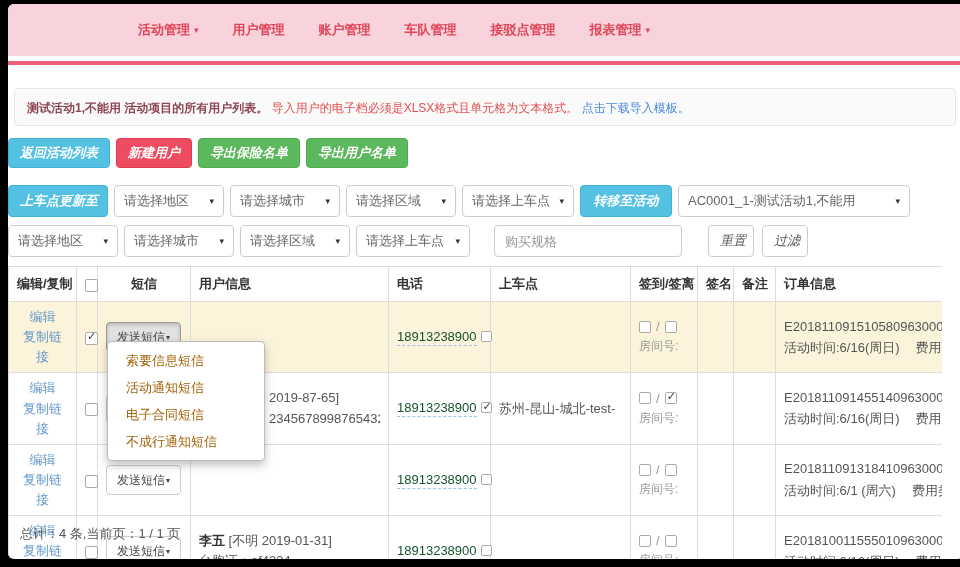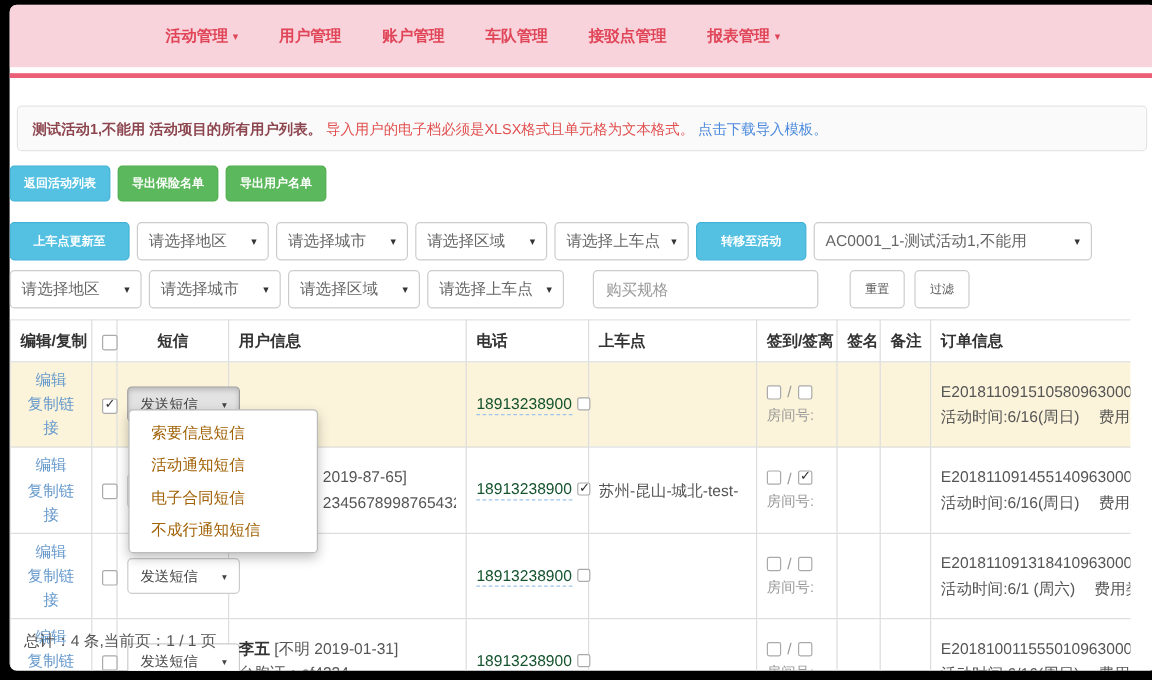--- a/index.html
+++ b/index.html
@@ -13,21 +13,21 @@
   .nav-divider { position:absolute; top:57px; left:0; right:0; height:4px; background:#eb5f76; }
 
   
   .alert { position:absolute; top:84px; left:6px; right:8px; height:38px; background:#fafafa; border:1px solid #e5e5e5; border-radius:4px; padding:11px 12px; font-size:12px; white-space:nowrap; overflow:hidden; }
   .alert .a-bold { color:#8d464f; font-weight:bold; }
   .alert .a-warn { color:#e25050; }
   .alert .a-link { color:#4a89dc; cursor:pointer; }
 
   
   .toolbar { position:absolute; top:134px; left:0; display:flex; gap:6px; }
-  .btn { height:30px; border:none; border-radius:4px; color:#fff; font-size:10px; font-weight:bold; padding:0 11px; cursor:pointer; font-family:inherit; white-space:nowrap; }
+  .btn { height:30px; border:none; border-radius:4px; color:#fff; font-size:13px; font-weight:bold; padding:0 11px; cursor:pointer; font-family:inherit; white-space:nowrap;font-style:italic; }
   .btn-info { background:#54c1e2; border:1px solid #40b2d6; }
   .btn-danger { background:#ee4d61; border:1px solid #e43a50; }
   .btn-success { background:#5cb85c; border:1px solid #4cae4c; }
 
   
   .filter-row { position:absolute; left:0; display:flex; align-items:center; gap:6px; }
   .f1 { top:181px; }
   .f2 { top:221px; }
   .btn-f { height:32px; }
   .sel { height:32px; background:#fff; border:1px solid #ccc; border-radius:4px; display:inline-flex; align-items:center; justify-content:space-between; padding:0 9px; font-size:13px; color:#666; cursor:pointer; white-space:nowrap; overflow:hidden; }
@@ -42,21 +42,21 @@
   th, td { border:1px solid #ddd; font-size:13px; vertical-align:middle; }
   th { font-weight:bold; color:#333; text-align:left; padding:8px 8px; white-space:nowrap; background:#fff; }
   td { color:#555; padding:5px 8px; }
   tr.selected td { background:#fcf4da; }
   .c-edit { text-align:center; }
   .c-edit a { display:block; color:#6699cc; font-size:13px; line-height:1.55; cursor:pointer; text-decoration:none; }
   .c-check, .th-check { text-align:center; }
   .cb { width:13px; height:13px; border:1px solid #aaa; border-radius:2px; background:#fff; display:inline-block; position:relative; vertical-align:middle; cursor:pointer; }
   .cb.sm { width:12px; height:12px; }
   .cb.checked::after { content:"✓"; position:absolute; top:-3px; left:1px; font-size:11px; font-weight:bold; color:#333; }
-  .sms-btn { display:inline-flex; align-items:center; gap:20px; height:30px; padding:0 10px; border-radius:4px; background:#fff; border:1px solid #ccc; color:#444; font-size:12px; cursor:pointer; font-family:inherit; white-space:nowrap; }
+  .sms-btn { display:inline-flex; align-items:center; gap:1px; height:30px; padding:0 10px; border-radius:4px; background:#fff; border:1px solid #ccc; color:#444; font-size:12px; cursor:pointer; font-family:inherit; white-space:nowrap; }
   .sms-btn.active { background:#e2e2e2; border:1px solid #9a9a9a; box-shadow:inset 0 2px 4px rgba(0,0,0,.18); }
   .sms-btn .caret { font-size:8px; }
   .uline { line-height:1.55; white-space:nowrap; overflow:hidden; }
   .uline b { color:#333; }
   .uline.indent { margin-left:70px; }
   .phone-wrap { display:inline-flex; align-items:flex-start; gap:4px; }
   .phone { color:#14532d; border-bottom:1px dashed #9cc3ec; cursor:pointer; padding-bottom:1px; }
   .phone-wrap .cb { margin-top:2px; width:11px; height:11px; }
   .c-pickup { white-space:nowrap; overflow:hidden; }
   .sio { display:flex; align-items:center; gap:5px; }
@@ -102,20 +102,21 @@
   <div class="nav-divider"></div>
 
   <div class="alert">
     <span class="a-bold">测试活动1,不能用 活动项目的所有用户列表。</span>
     <span class="a-warn">导入用户的电子档必须是XLSX格式且单元格为文本格式。</span>
     <span class="a-link">点击下载导入模板。</span>
   </div>
 
   <div class="toolbar">
     <button class="btn btn-info">返回活动列表</button>
+    <button class="btn btn-danger">新建用户</button>
     <button class="btn btn-success">导出保险名单</button>
     <button class="btn btn-success">导出用户名单</button>
   </div>
 
   <div class="filter-row f1">
     <button class="btn btn-info btn-f" style="width:100px">上车点更新至</button>
     <span class="sel" style="width:110px">
         <span>请选择地区</span>
         <span class="caret">▾</span>
       </span>

